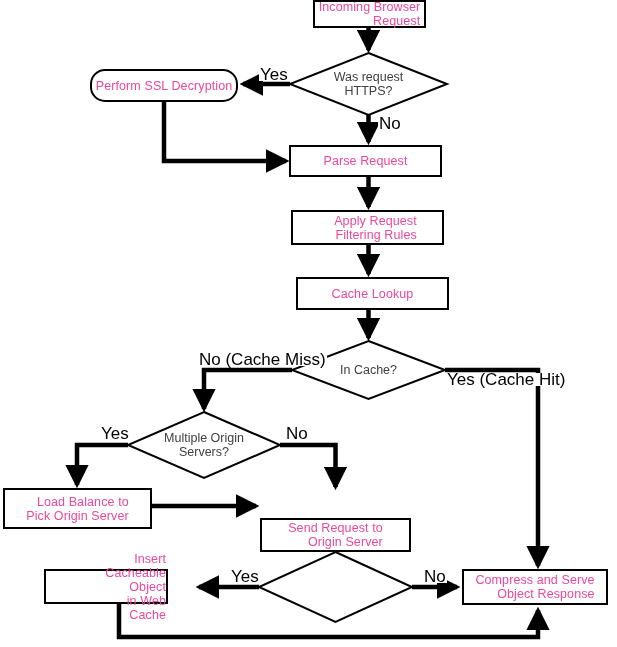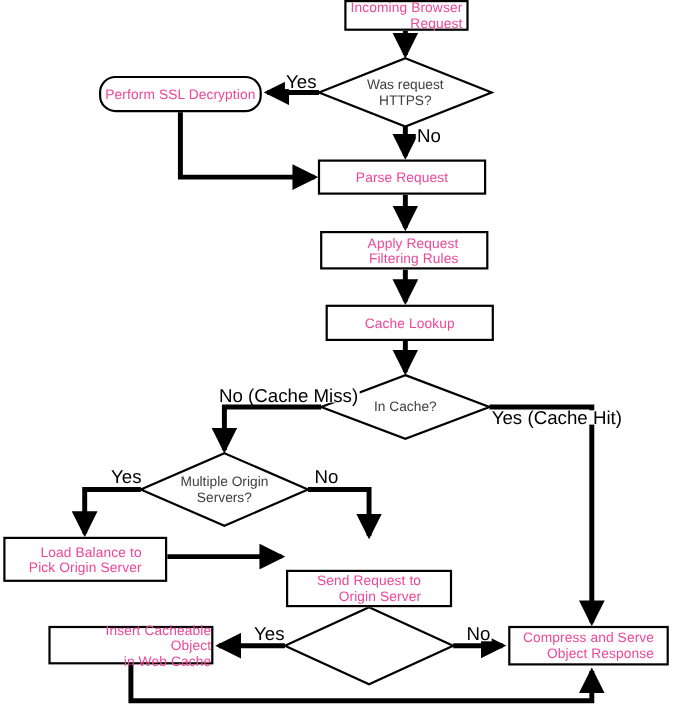--- a/index.html
+++ b/index.html
@@ -133,21 +133,21 @@
 Filtering Rules</div>
 
   <div class="node process" style="left:296px; top:277px; width:153px; height:33px;">Cache Lookup</div>
 
   <div class="node process" style="left:3px; top:488px; width:149px; height:41px;">Load Balance to
 Pick Origin Server</div>
 
   <div class="node process" style="left:260px; top:490px; width:151px; height:34px;margin-top:28px;">Send Request to
 Origin Server</div>
 
-  <div class="node process" style="left:44px; top:569px; width:150px; height:35px;padding-left:43px;">Insert Cacheable Object
+  <div class="node process" style="left:44px; top:569px; width:124px; height:35px;padding-left:43px;">Insert Cacheable Object
 in Web Cache</div>
 
   <div class="node process" style="left:462px; top:569px; width:146px; height:36px;">Compress and Serve
 Object Response</div>
 
   <div class="decision-label" style="left:305px; top:64px; width:127px; height:40px;">Was request
 HTTPS?</div>
 
   <div class="decision-label" style="left:142px; top:425px; width:124px; height:40px;">Multiple Origin
 Servers?</div>

